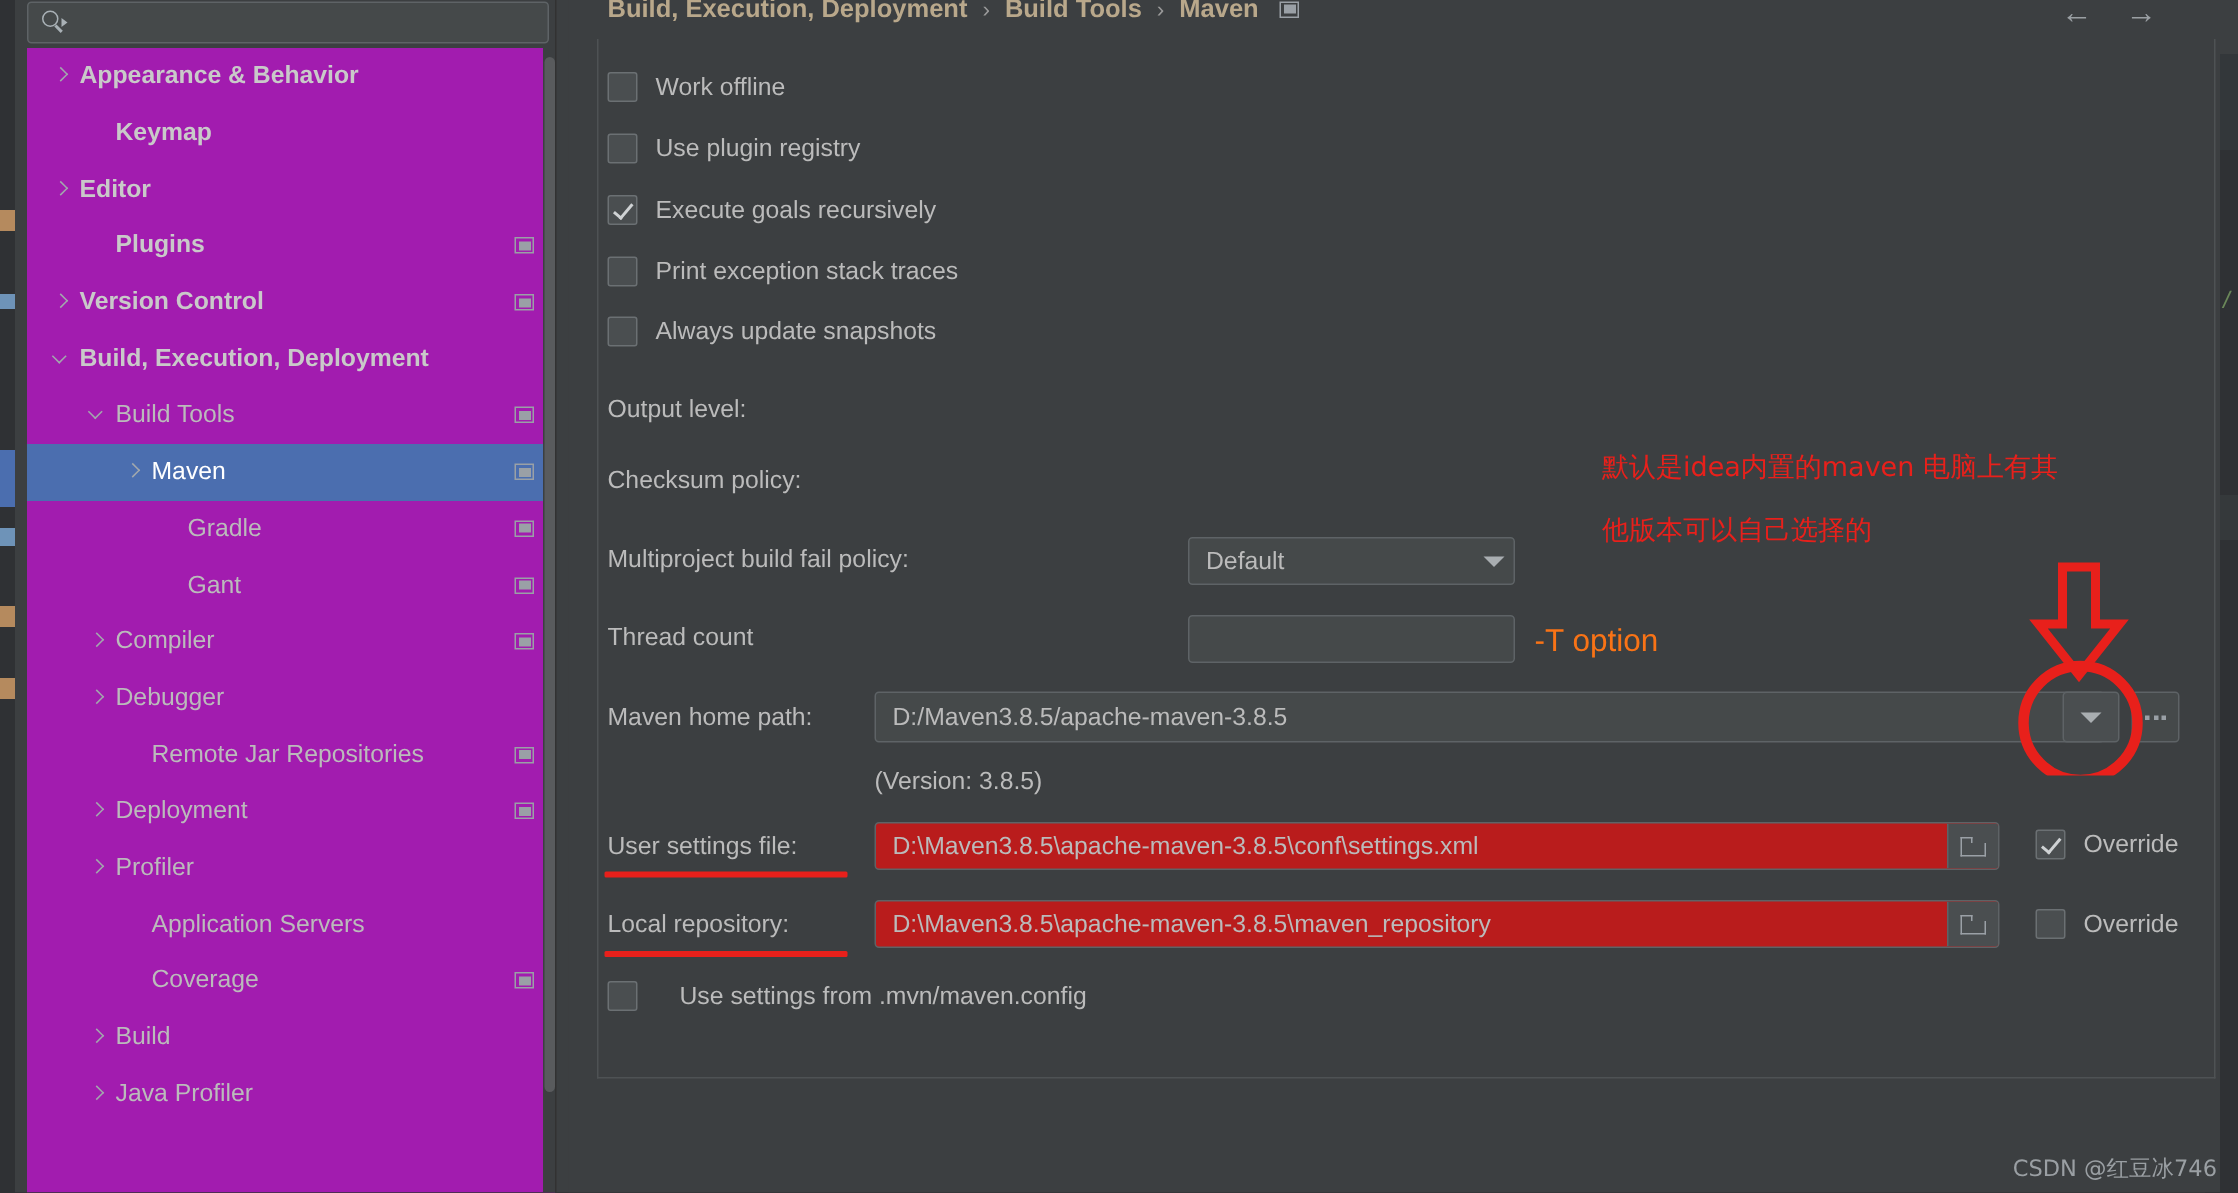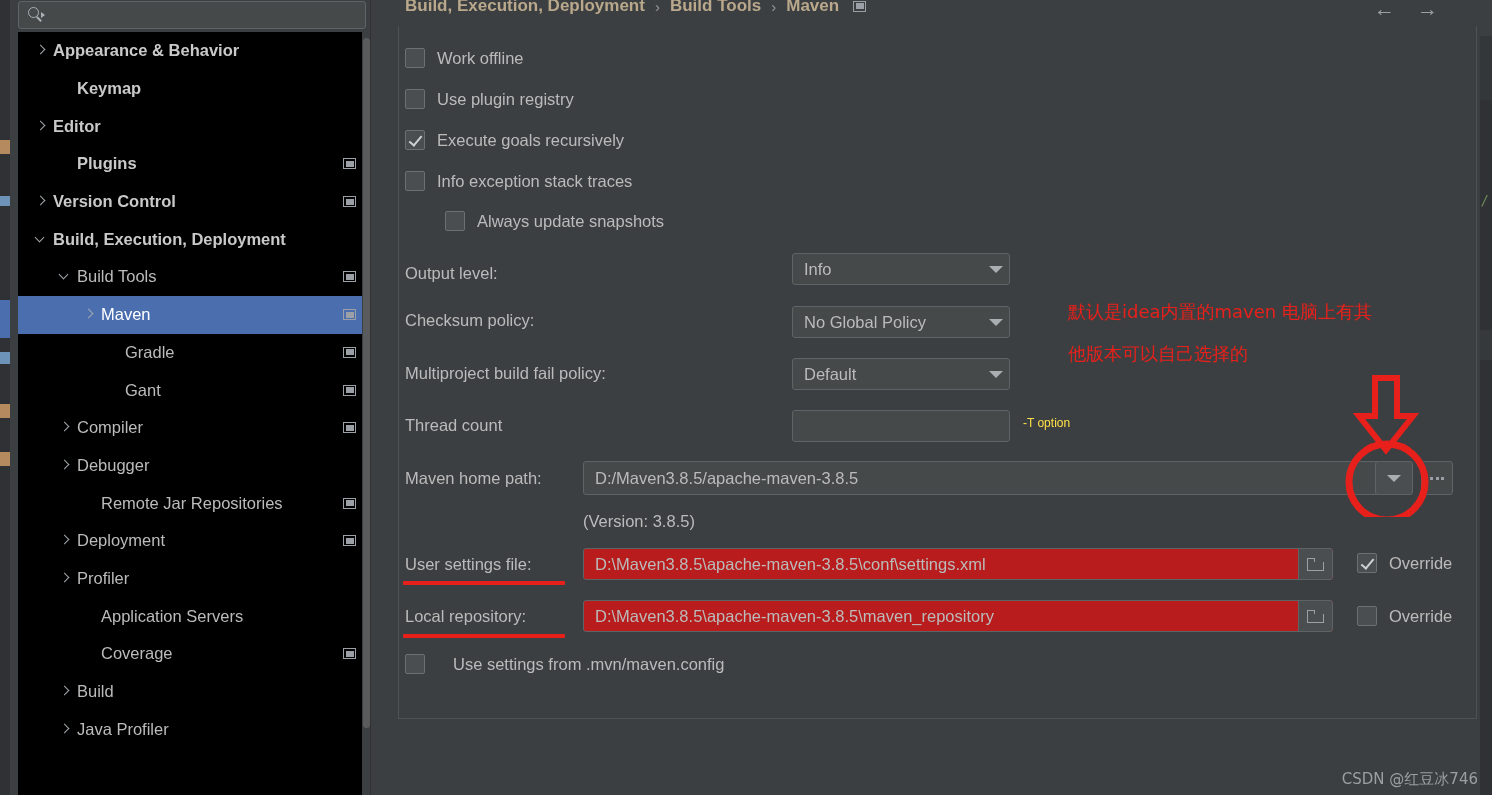--- a/index.html
+++ b/index.html
@@ -74,21 +74,21 @@
   .search-input {
     flex: 1; background: transparent; border: none; outline: none;
     color: #bbbbbb; font-size: 15px;
     font-family: "Liberation Sans", sans-serif;
   }
 
   
   .sidebar {
     position: absolute; left: 8px; top: 32px;
     width: 352px; height: 763px;
-    background: #000000;
+    background: #a21caf;
     overflow: hidden;
   }
   .tree-item {
     position: relative;
     height: 37.7px;
     display: flex; align-items: center;
     color: #bbbbbb;
     font-size: 16.5px;
     cursor: default;
     padding-right: 14px;
@@ -240,21 +240,21 @@
   }
   .textfield {
     position: absolute;
     height: 32px;
     background: #45494a;
     border: 1px solid #5e6366;
     border-radius: 3px;
   }
   .suffix-note {
     position: absolute;
-    color: #fde047; font-size: 12px;
+    color: #f97316; font-size: 21px;
   }
 
   
   .path-input {
     position: absolute;
     height: 34px;
     background: #45494a;
     border: 1px solid #5e6366;
     border-radius: 3px;
     display: flex; align-items: center;
@@ -507,39 +507,31 @@
           <div class="chk-row" style="left: 26px; top: 89px;">
             <span class="cb"></span>
             <span>Use plugin registry</span>
           </div>
           <div class="chk-row" style="left: 26px; top: 130px;">
             <span class="cb checked"></span>
             <span>Execute goals recursively</span>
           </div>
           <div class="chk-row" style="left: 26px; top: 171px;">
             <span class="cb"></span>
-            <span>Info exception stack traces</span>
+            <span>Print exception stack traces</span>
           </div>
-          <div class="chk-row" style="left: 26px; top: 211px; margin-left: 40px;">
+          <div class="chk-row" style="left: 26px; top: 211px;">
             <span class="cb"></span>
             <span>Always update snapshots</span>
           </div>
         </div>
 
       <div class="field-label" style="left:26px; top:264px;">Output level:</div>
-      <div class="combo" style="left:413px; top:253px; width:218px;">
-        <span>Info</span>
-        <span class="caret"></span>
-      </div>
 
       <div class="field-label" style="left:26px; top:311px;">Checksum policy:</div>
-      <div class="combo" style="left:413px; top:306px; width:218px;">
-        <span>No Global Policy</span>
-        <span class="caret"></span>
-      </div>
 
       <div class="field-label" style="left:26px; top:364px;">Multiproject build fail policy:</div>
       <div class="combo" style="left:413px; top:358px; width:218px;">
         <span>Default</span>
         <span class="caret"></span>
       </div>
 
       <div class="field-label" style="left:26px; top:416px;">Thread count</div>
       <div class="textfield" style="left:413px; top:410px; width:218px;"></div>
       <div class="suffix-note" style="left:644px; top:416px;">-T option</div>

